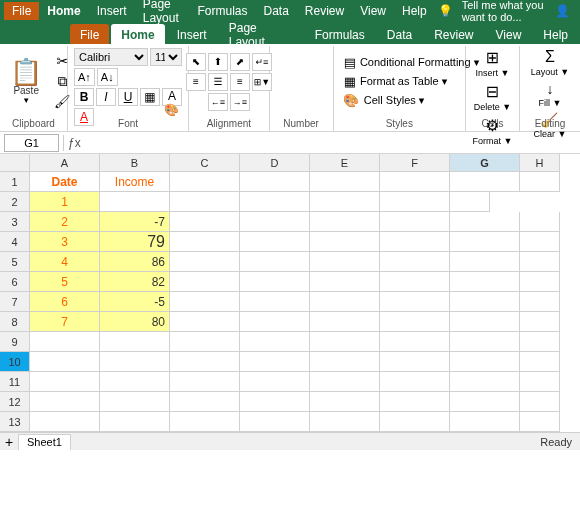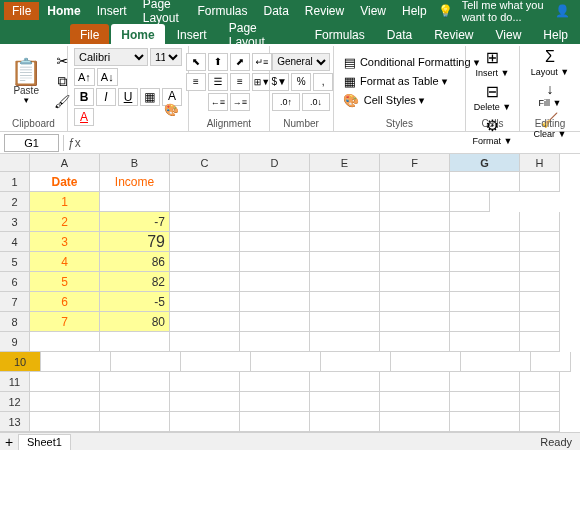--- a/index.html
+++ b/index.html
@@ -67,20 +67,21 @@
       <button style="font-size:11px; height:18px; border:1px solid #ccc; cursor:pointer; padding:0 3px; background:#fff;">A↓</button>
     </div>
     <div style="display:flex; gap:2px; align-items:center; flex-wrap:wrap; padding-bottom:16px;">
       <button style="font-weight:bold; font-size:12px; height:18px; width:20px; border:1px solid #ccc; cursor:pointer; background:#fff;">B</button>
       <button style="font-style:italic; font-size:12px; height:18px; width:20px; border:1px solid #ccc; cursor:pointer; background:#fff;">I</button>
       <button style="text-decoration:underline; font-size:12px; height:18px; width:20px; border:1px solid #ccc; cursor:pointer; background:#fff;">U</button>
       <button style="font-size:12px; height:18px; width:20px; border:1px solid #ccc; cursor:pointer; background:#fff;">▦</button>
       <button style="font-size:12px; height:18px; width:20px; border:1px solid #ccc; cursor:pointer; background:#fff;">A🎨</button>
       <button style="font-size:12px; height:18px; width:20px; border:1px solid #ccc; cursor:pointer; background:#fff; color:red; text-decoration:underline red;">A</button>
     </div>
+    <div style="position:absolute; bottom:2px; left:0; right:0; text-align:center; font-size:10px; color:#555;">Font</div>
   </div>
 
   <div style="display:flex; flex-direction:column; border-right:1px solid #d4d4d4; padding:2px 4px 0; min-width:68px; position:relative;">
     <div style="display:flex; flex-direction:column; align-items:center; justify-content:center; flex:1; padding-bottom:16px; gap:2px;">
       <div style="display:flex; gap:2px;">
         <div style="width:20px;height:18px;border:1px solid #ccc;cursor:pointer;background:#fff;display:flex;align-items:center;justify-content:center;font-size:10px;">⬉</div>
         <div style="width:20px;height:18px;border:1px solid #ccc;cursor:pointer;background:#fff;display:flex;align-items:center;justify-content:center;font-size:10px;">⬆</div>
         <div style="width:20px;height:18px;border:1px solid #ccc;cursor:pointer;background:#fff;display:flex;align-items:center;justify-content:center;font-size:10px;">⬈</div>
         <div style="width:20px;height:18px;border:1px solid #ccc;cursor:pointer;background:#fff;display:flex;align-items:center;justify-content:center;font-size:9px;">↵≡</div>
       </div>
@@ -92,32 +93,20 @@
       </div>
       <div style="display:flex; gap:2px;">
         <div style="width:20px;height:18px;border:1px solid #ccc;cursor:pointer;background:#fff;display:flex;align-items:center;justify-content:center;font-size:9px;">←≡</div>
         <div style="width:20px;height:18px;border:1px solid #ccc;cursor:pointer;background:#fff;display:flex;align-items:center;justify-content:center;font-size:9px;">→≡</div>
       </div>
     </div>
     <div style="position:absolute; bottom:2px; left:0; right:0; text-align:center; font-size:10px; color:#555;">Alignment</div>
   </div>
 
   <div style="display:flex; flex-direction:column; border-right:1px solid #d4d4d4; padding:2px 4px 0; min-width:64px; position:relative;">
-    <div style="display:flex; flex-direction:column; align-items:center; justify-content:center; flex:1; padding-bottom:16px; gap:2px;">
-      <select style="font-size:10px; height:18px; border:1px solid #ccc; width:58px;"><option>General</option></select>
-      <div style="display:flex; gap:2px; align-items:center;">
-        <div style="width:20px;height:18px;border:1px solid #ccc;cursor:pointer;background:#fff;display:flex;align-items:center;justify-content:center;font-size:10px;">$▼</div>
-        <div style="width:20px;height:18px;border:1px solid #ccc;cursor:pointer;background:#fff;display:flex;align-items:center;justify-content:center;font-size:10px;">%</div>
-        <div style="width:20px;height:18px;border:1px solid #ccc;cursor:pointer;background:#fff;display:flex;align-items:center;justify-content:center;font-size:10px;">,</div>
-      </div>
-      <div style="display:flex; gap:2px; align-items:center;">
-        <div style="width:28px;height:18px;border:1px solid #ccc;cursor:pointer;background:#fff;display:flex;align-items:center;justify-content:center;font-size:9px;">.0↑</div>
-        <div style="width:28px;height:18px;border:1px solid #ccc;cursor:pointer;background:#fff;display:flex;align-items:center;justify-content:center;font-size:9px;">.0↓</div>
-      </div>
-    </div>
     <div style="position:absolute; bottom:2px; left:0; right:0; text-align:center; font-size:10px; color:#555;">Number</div>
   </div>
 
   <div style="display:flex; flex-direction:column; border-right:1px solid #d4d4d4; padding:2px 6px 0; min-width:120px; position:relative;">
     <div style="display:flex; flex-direction:column; flex:1; padding-bottom:16px; gap:2px; justify-content:center;">
       <div style="display:flex; align-items:center; gap:4px; cursor:pointer; padding:1px 4px; border-radius:2px; font-size:11px; white-space:nowrap;">
         <span style="font-size:13px;">▤</span>
         <span>Conditional Formatting ▾</span>
       </div>
       <div style="display:flex; align-items:center; gap:4px; cursor:pointer; padding:1px 4px; border-radius:2px; font-size:11px; white-space:nowrap;">
@@ -283,21 +272,21 @@
         <div style="width: 70px; height: 20px; background: rgb(255, 255, 255); border-right: 1px solid rgb(208, 208, 208); border-bottom: 1px solid rgb(208, 208, 208); font-size: 12px; display: flex; align-items: center; justify-content: flex-start; padding: 0px 4px; color: rgb(51, 51, 51); font-weight: normal; overflow: hidden; cursor: cell;"></div>
         <div style="width: 70px; height: 20px; background: rgb(255, 255, 255); border-right: 1px solid rgb(208, 208, 208); border-bottom: 1px solid rgb(208, 208, 208); font-size: 12px; display: flex; align-items: center; justify-content: flex-start; padding: 0px 4px; color: rgb(51, 51, 51); font-weight: normal; overflow: hidden; cursor: cell;"></div>
         <div style="width: 70px; height: 20px; background: rgb(255, 255, 255); border-right: 1px solid rgb(208, 208, 208); border-bottom: 1px solid rgb(208, 208, 208); font-size: 12px; display: flex; align-items: center; justify-content: flex-start; padding: 0px 4px; color: rgb(51, 51, 51); font-weight: normal; overflow: hidden; cursor: cell;"></div>
         <div style="width: 70px; height: 20px; background: rgb(255, 255, 255); border-right: 1px solid rgb(208, 208, 208); border-bottom: 1px solid rgb(208, 208, 208); font-size: 12px; display: flex; align-items: center; justify-content: flex-start; padding: 0px 4px; color: rgb(51, 51, 51); font-weight: normal; overflow: hidden; cursor: cell;"></div>
         <div style="width: 70px; height: 20px; background: rgb(255, 255, 255); border-right: 1px solid rgb(208, 208, 208); border-bottom: 1px solid rgb(208, 208, 208); font-size: 12px; display: flex; align-items: center; justify-content: flex-start; padding: 0px 4px; color: rgb(51, 51, 51); font-weight: normal; overflow: hidden; cursor: cell;"></div>
         <div style="width: 70px; height: 20px; background: rgb(255, 255, 255); border-right: 1px solid rgb(208, 208, 208); border-bottom: 1px solid rgb(208, 208, 208); font-size: 12px; display: flex; align-items: center; justify-content: flex-start; padding: 0px 4px; color: rgb(51, 51, 51); font-weight: normal; overflow: hidden; cursor: cell;"></div>
         <div style="width: 70px; height: 20px; background: rgb(255, 255, 255); border-right: 1px solid rgb(208, 208, 208); border-bottom: 1px solid rgb(208, 208, 208); font-size: 12px; display: flex; align-items: center; justify-content: flex-start; padding: 0px 4px; color: rgb(51, 51, 51); font-weight: normal; overflow: hidden; cursor: cell;"></div>
         <div style="width: 40px; height: 20px; background: rgb(255, 255, 255); border-right: 1px solid rgb(208, 208, 208); border-bottom: 1px solid rgb(208, 208, 208); font-size: 12px; display: flex; align-items: center; justify-content: flex-start; padding: 0px 4px; color: rgb(51, 51, 51); font-weight: normal; overflow: hidden; cursor: cell;"></div>
       </div>
       <div style="display: flex;">
-        <div style="width: 41px; min-width: 30px; height: 20px; background: #eab308; border-right: 1px solid rgb(208, 208, 208); border-bottom: 1px solid rgb(208, 208, 208); text-align: center; font-size: 11px; color: rgb(51, 51, 51); display: flex; align-items: center; justify-content: center;">10</div>
+        <div style="width: 30px; min-width: 30px; height: 20px; background: #0ea5e9; border-right: 1px solid rgb(208, 208, 208); border-bottom: 1px solid rgb(208, 208, 208); text-align: center; font-size: 11px; color: rgb(51, 51, 51); display: flex; align-items: center; justify-content: center;">10</div>
         <div style="width: 70px; height: 20px; background: rgb(255, 255, 255); border-right: 1px solid rgb(208, 208, 208); border-bottom: 1px solid rgb(208, 208, 208); font-size: 12px; display: flex; align-items: center; justify-content: flex-start; padding: 0px 4px; color: rgb(51, 51, 51); font-weight: normal; overflow: hidden; cursor: cell;"></div>
         <div style="width: 70px; height: 20px; background: rgb(255, 255, 255); border-right: 1px solid rgb(208, 208, 208); border-bottom: 1px solid rgb(208, 208, 208); font-size: 12px; display: flex; align-items: center; justify-content: flex-start; padding: 0px 4px; color: rgb(51, 51, 51); font-weight: normal; overflow: hidden; cursor: cell;"></div>
         <div style="width: 70px; height: 20px; background: rgb(255, 255, 255); border-right: 1px solid rgb(208, 208, 208); border-bottom: 1px solid rgb(208, 208, 208); font-size: 12px; display: flex; align-items: center; justify-content: flex-start; padding: 0px 4px; color: rgb(51, 51, 51); font-weight: normal; overflow: hidden; cursor: cell;"></div>
         <div style="width: 70px; height: 20px; background: rgb(255, 255, 255); border-right: 1px solid rgb(208, 208, 208); border-bottom: 1px solid rgb(208, 208, 208); font-size: 12px; display: flex; align-items: center; justify-content: flex-start; padding: 0px 4px; color: rgb(51, 51, 51); font-weight: normal; overflow: hidden; cursor: cell;"></div>
         <div style="width: 70px; height: 20px; background: rgb(255, 255, 255); border-right: 1px solid rgb(208, 208, 208); border-bottom: 1px solid rgb(208, 208, 208); font-size: 12px; display: flex; align-items: center; justify-content: flex-start; padding: 0px 4px; color: rgb(51, 51, 51); font-weight: normal; overflow: hidden; cursor: cell;"></div>
         <div style="width: 70px; height: 20px; background: rgb(255, 255, 255); border-right: 1px solid rgb(208, 208, 208); border-bottom: 1px solid rgb(208, 208, 208); font-size: 12px; display: flex; align-items: center; justify-content: flex-start; padding: 0px 4px; color: rgb(51, 51, 51); font-weight: normal; overflow: hidden; cursor: cell;"></div>
         <div style="width: 70px; height: 20px; background: rgb(255, 255, 255); border-right: 1px solid rgb(208, 208, 208); border-bottom: 1px solid rgb(208, 208, 208); font-size: 12px; display: flex; align-items: center; justify-content: flex-start; padding: 0px 4px; color: rgb(51, 51, 51); font-weight: normal; overflow: hidden; cursor: cell;"></div>
         <div style="width: 40px; height: 20px; background: rgb(255, 255, 255); border-right: 1px solid rgb(208, 208, 208); border-bottom: 1px solid rgb(208, 208, 208); font-size: 12px; display: flex; align-items: center; justify-content: flex-start; padding: 0px 4px; color: rgb(51, 51, 51); font-weight: normal; overflow: hidden; cursor: cell;"></div>
       </div>
       <div style="display: flex;">

